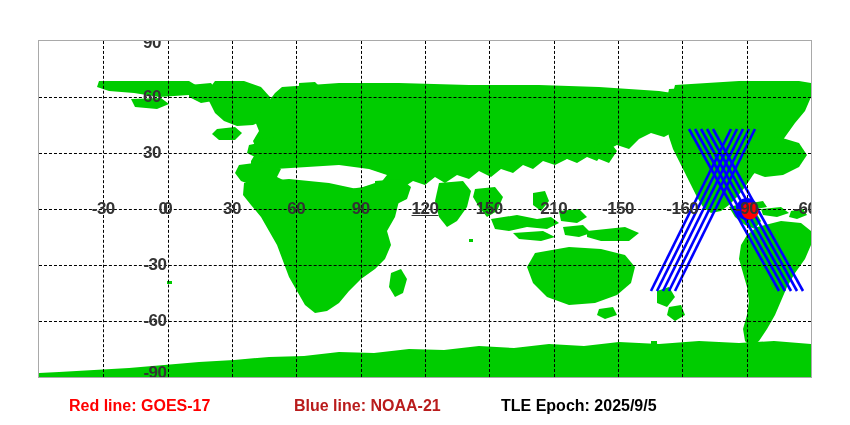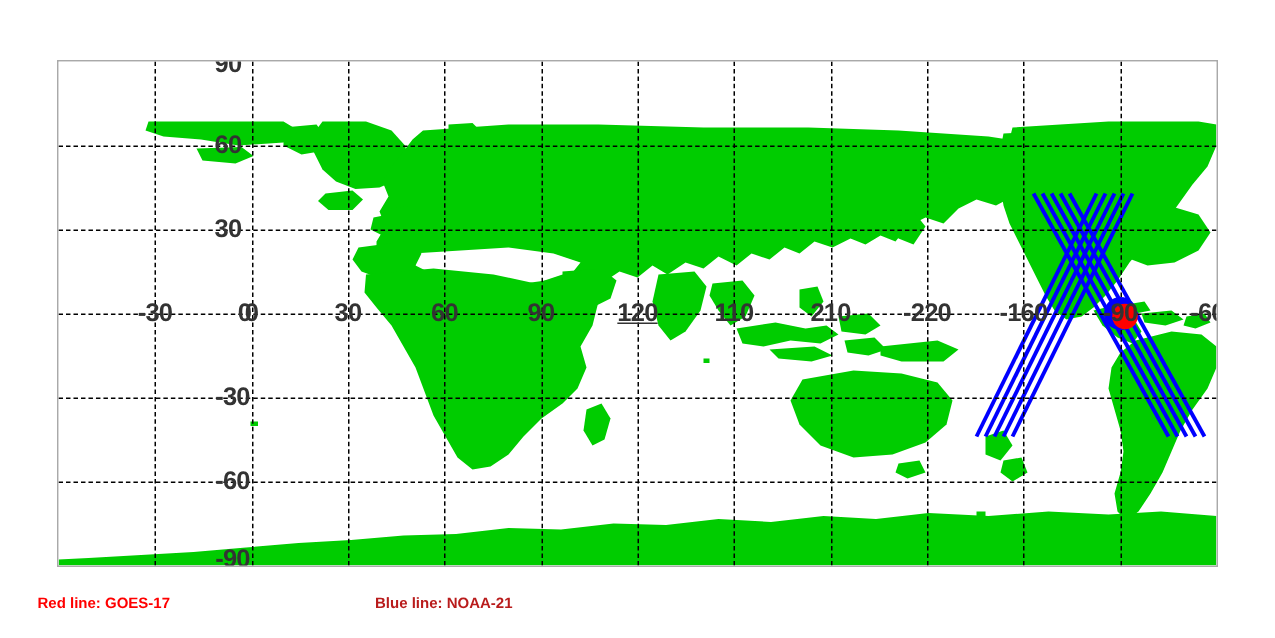--- a/index.html
+++ b/index.html
@@ -29,22 +29,23 @@
     font-family:"Liberation Sans",sans-serif;
     transform:translate(-50%,-50%);white-space:nowrap;letter-spacing:-0.5px;
   }
 
   
   .sat-dot{position:absolute;border-radius:50%;transform:translate(-50%,-50%);}
 
   
   #legend{position:absolute;left:0;top:392px;width:850px;height:30px;}
   .legend-entry{
-    position:absolute;font-size:10px;font-weight:bold;white-space:nowrap;
+    position:absolute;font-size:16px;font-weight:bold;white-space:nowrap;
     font-family:"Liberation Sans",sans-serif;
+    margin-left:44px;
   }
 </style>
 </head>
 <body>
 
 <div id="root">
 
   <div id="map-frame">
     <svg id="map-canvas" viewBox="0 0 772 336" preserveAspectRatio="none">
       <rect x="0" y="0" width="772" height="336" fill="#ffffff"></rect>
@@ -186,34 +187,35 @@
 
     <div class="sat-dot" style="left:708px;top:168px;width:22px;height:22px;background:#0000FF;"></div>
     <div class="sat-dot" style="left:711px;top:170px;width:17px;height:17px;background:#FF0000;"></div>
 
     <div class="lon-label" style="left:64.3px;top:168px;">-30</div>
     <div class="lon-label" style="left:128.7px;top:168px;">0</div>
     <div class="lon-label" style="left:193.0px;top:168px;">30</div>
     <div class="lon-label" style="left:257.3px;top:168px;">60</div>
     <div class="lon-label" style="left:321.7px;top:168px;">90</div>
     <div class="lon-label" style="left:386.0px;top:168px;text-decoration:underline;">120</div>
-    <div class="lon-label" style="left:450.3px;top:168px;">110</div>
+    <div class="lon-label" style="left:450.3px;top:168px;">150</div>
     <div class="lon-label" style="left:514.7px;top:168px;">210</div>
-    <div class="lon-label" style="left:579.0px;top:168px;">-220</div>
+    <div class="lon-label" style="left:579.0px;top:168px;">-150</div>
     <div class="lon-label" style="left:643.3px;top:168px;">-160</div>
     <div class="lon-label" style="left:707.7px;top:168px;">-90</div>
     <div class="lon-label" style="left:766.0px;top:168px;">-60</div>
 
     <div class="lat-label" style="left:113px;top:2px;">90</div>
     <div class="lat-label" style="left:113px;top:56px;">60</div>
     <div class="lat-label" style="left:113px;top:112px;">30</div>
     <div class="lat-label" style="left:124px;top:168px;">0</div>
     <div class="lat-label" style="left:116px;top:224px;">-30</div>
     <div class="lat-label" style="left:116px;top:280px;">-60</div>
     <div class="lat-label" style="left:116px;top:332px;">-90</div>
   </div>
 
   <div id="legend">
     <span class="legend-entry" style="left:25px;top:5px;color:#FF0000;">Red line: GOES-17</span>
     <span class="legend-entry" style="left:250px;top:5px;color:#b91c1c;">Blue line: NOAA-21</span>
+    <span class="legend-entry" style="left:457px;top:5px;color:#000000;">TLE Epoch: 2025/9/5</span>
   </div>
 
 </div>
 
 </body></html>

